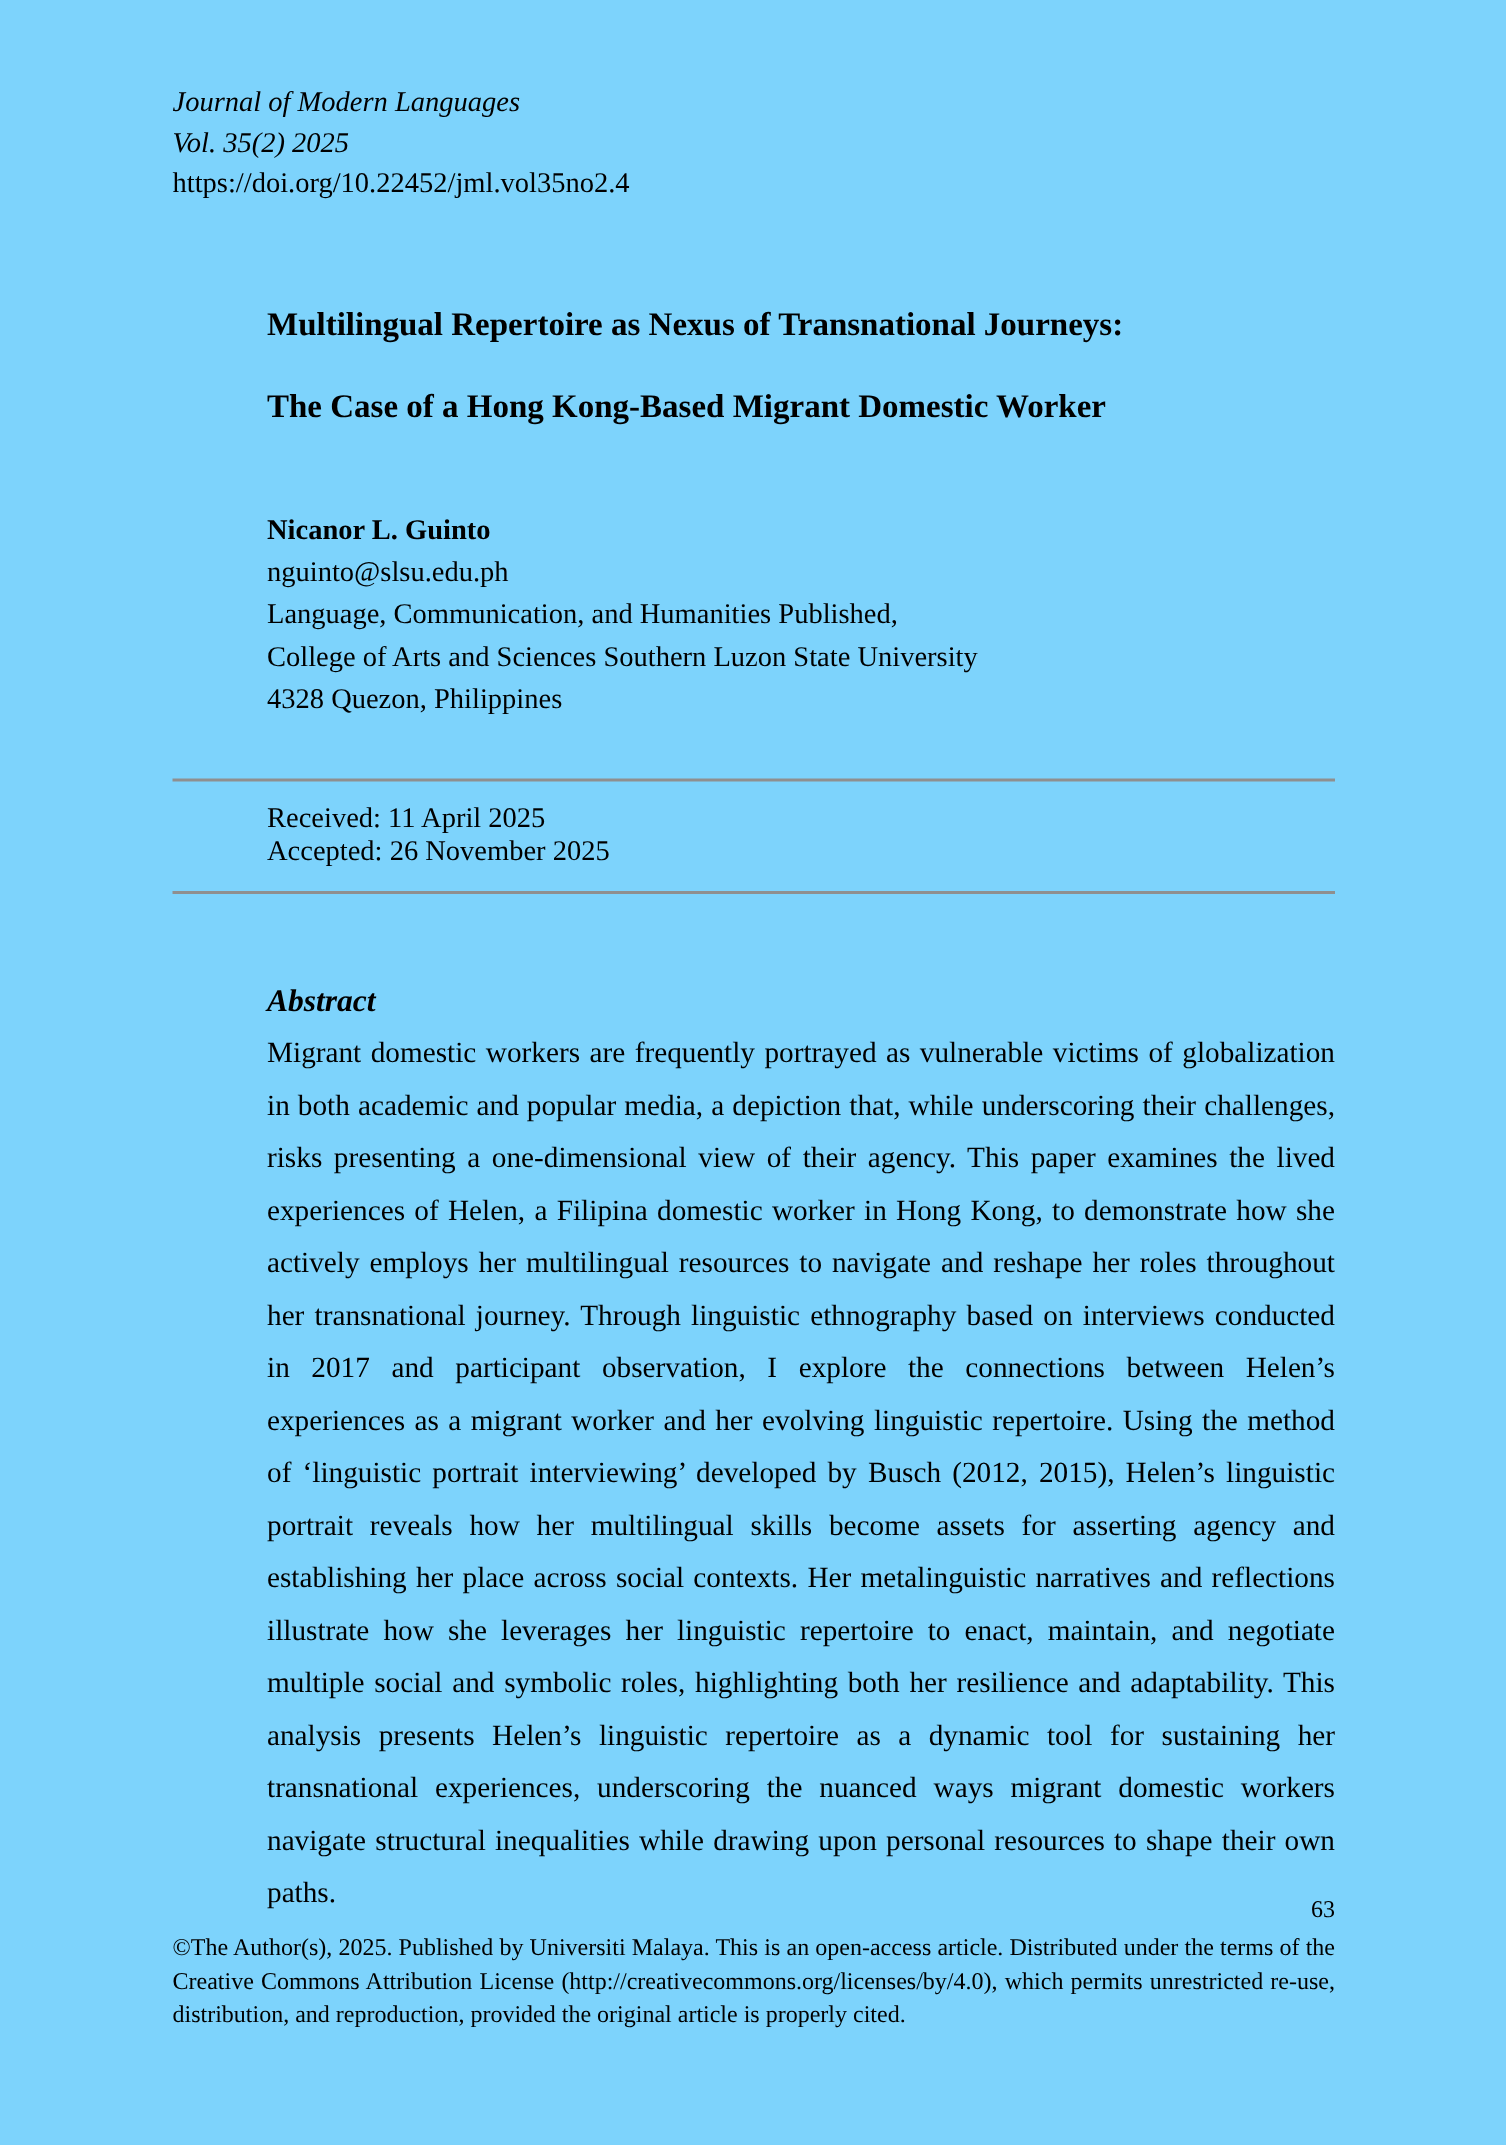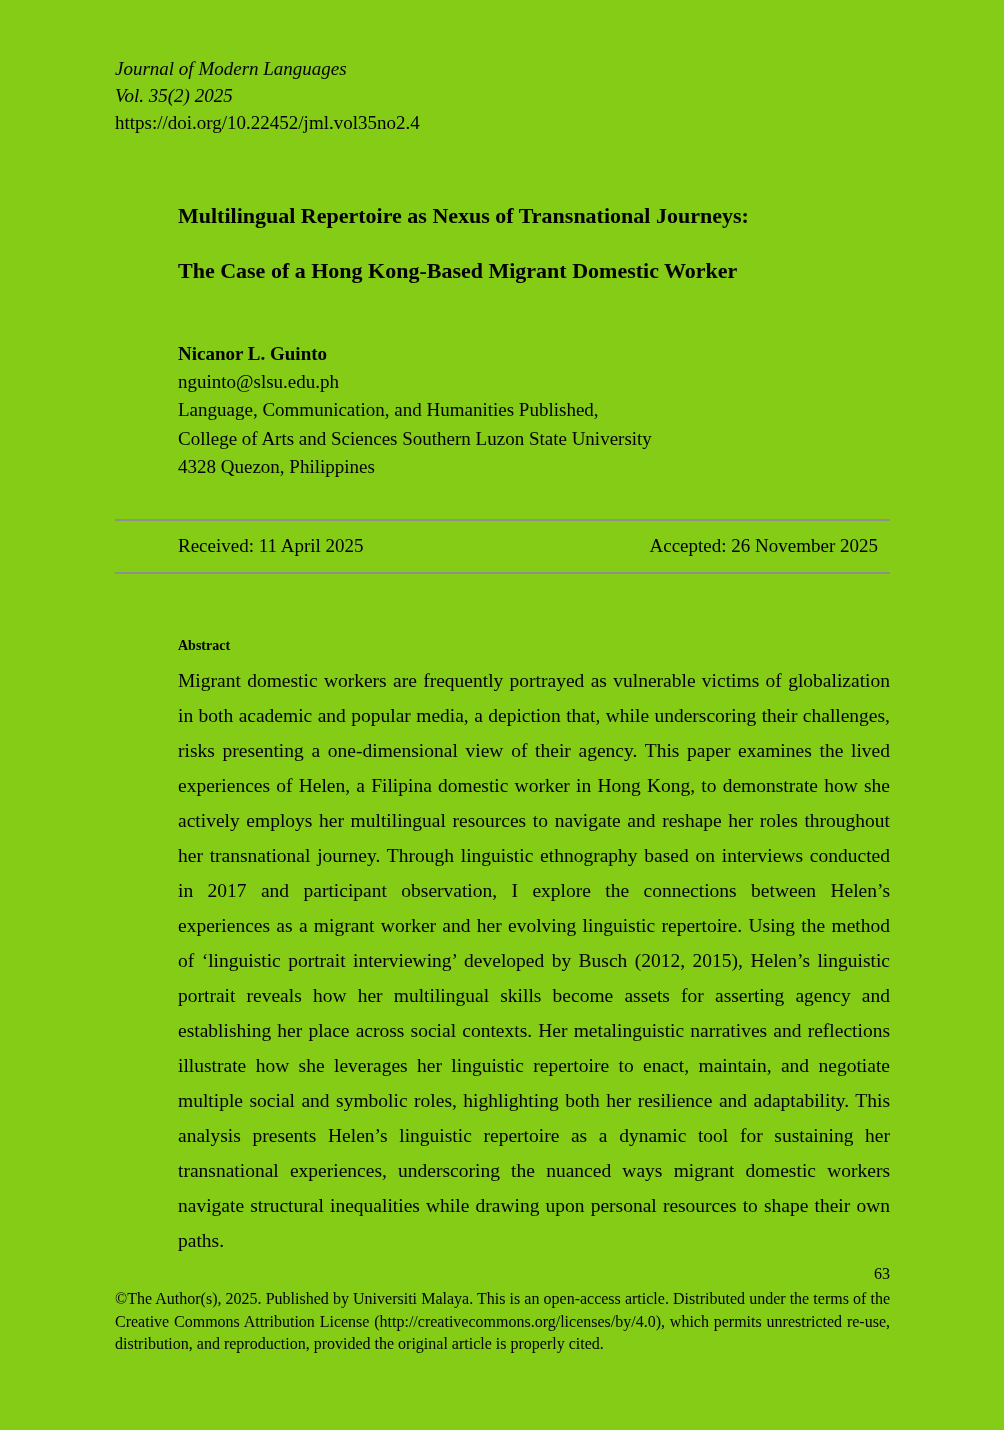--- a/index.html
+++ b/index.html
@@ -6,21 +6,21 @@
   html, body {
     width: 1004px;
     background: #ffffff;
     color: #000000;
     font-family: "Liberation Serif", serif;
   }
   .page {
     position: relative;
     width: 1004px;
     height: 1430px;
-    background: #84cc16;
+    background: #7dd3fc;
     overflow: hidden;
   }
   .margins {
     padding: 55px 114px 0 115px; 
   }
   
   .journal-header {
     font-size: 19px;
     line-height: 27px;
   }
@@ -52,28 +52,30 @@
   }
   
   .dates-bar {
     margin-top: 38px;
     border-top: 2px solid #8f8f8f;
     border-bottom: 2px solid #8f8f8f;
     padding: 14px 12px 15px 63px;
     display: flex;
     justify-content: space-between;
     font-size: 19px;
+    flex-direction: column;
   }
   
   .abstract-section {
     margin-top: 54px;
   }
   .abstract-heading {
-    font-size: 14px;
+    font-size: 21px;
     font-weight: bold;
+    font-style: italic;
     line-height: 35px;
   }
   .abstract-text {
     font-size: 19.5px;
     line-height: 35px;
     text-align: justify;
   }
   
   .footer {
     position: absolute;

